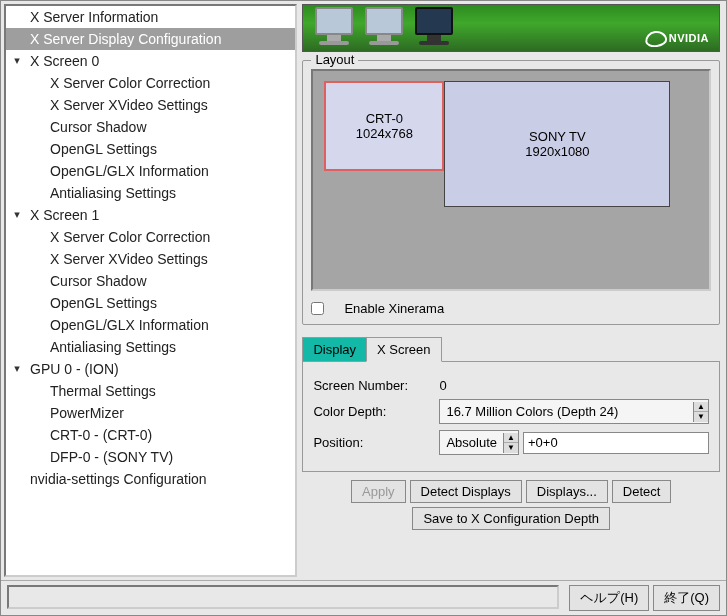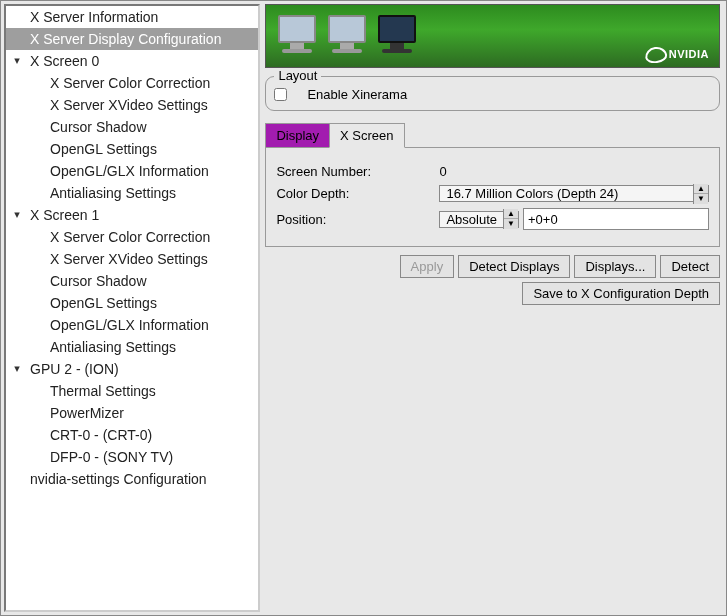--- a/index.html
+++ b/index.html
@@ -59,21 +59,21 @@
   color: #333;
   cursor: pointer;
 }
 .content {
   flex: 1;
   display: flex;
   flex-direction: column;
   padding: 0 6px 4px 2px;
 }
 .banner {
-  height: 64px;
+  height: 48px;
   background: linear-gradient(to bottom, #2d8b1f 0%, #3fa82b 40%, #2d6b22 100%);
   border: 1px solid #555;
   margin: 3px 0 6px 0;
   display: flex;
   align-items: center;
   padding: 0 8px;
   position: relative;
 }
 .banner .monitors { display: flex; gap: 4px; }
 .monitor-ico {
@@ -115,21 +115,21 @@
   width: 22px; height: 16px;
   border: 2px solid #fff;
   border-radius: 50% 50% 50% 50% / 60% 60% 40% 40%;
   transform: rotate(-8deg);
   margin-right: 2px;
   vertical-align: middle;
   position: relative;
 }
 .fieldset {
   border: 1px solid #999;
-  border-radius: 9px;
+  border-radius: 2px;
   margin: 2px 0 6px 0;
   padding: 8px 8px 6px 8px;
   position: relative;
 }
 .fieldset-label {
   position: absolute;
   top: -9px;
   left: 8px;
   background: #e8e8e8;
   padding: 0 4px;
@@ -166,51 +166,50 @@
 }
 .chk-row input { margin: 0 4px 0 0; }
 .tabs-row {
   display: flex;
   margin-top: 6px;
 }
 .tab {
   padding: 4px 10px;
   border: 1px solid #999;
   border-bottom: none;
-  background: #a21caf;
+  background: #14b8a6;
   cursor: pointer;
   font-size: 13px;
 }
 .tab.active {
   background: #e8e8e8;
   border-bottom: 1px solid #e8e8e8;
   position: relative;
   z-index: 2;
 }
 .tab + .tab { margin-left: -1px; }
 .tab-panel {
   border: 1px solid #999;
   margin-top: -1px;
   padding: 10px 10px 10px 10px;
 }
 .form-row {
   display: flex;
   align-items: center;
   margin: 6px 0;
   font-size: 13px;
-  gap: 37px;
 }
 .form-row .lbl { width: 126px; }
 .form-row .val { flex: 1; display: flex; gap: 4px; align-items:center; }
 .combo {
   display: inline-flex;
   align-items: center;
   border: 1px solid #888;
   background: #f5f5f5;
-  height: 17px;
+  height: 25px;
 }
 .combo .txt { padding: 0 6px; }
 .combo .spin {
   display: flex; flex-direction: column;
   border-left: 1px solid #888;
 }
 .combo .spin span {
   width: 14px; height: 10px;
   font-size: 8px; line-height: 10px;
   text-align: center;
@@ -223,21 +222,21 @@
   border: 1px solid #888;
   background: #fff;
   height: 22px;
   padding: 0 4px;
   font-family: inherit;
   font-size: 13px;
   flex: 1;
 }
 .btn-row {
   display: flex;
-  justify-content: flex-end;
+  justify-content: center;
   gap: 4px;
   margin-top: 8px;
 }
 .btn {
   border: 1px solid #888;
   background: #e3e3e3;
   padding: 3px 10px;
   font-family: inherit;
   font-size: 13px;
   cursor: pointer;
@@ -310,21 +309,21 @@
           <div class="tree-item lvl1">OpenGL Settings</div>
         </div>
         <div class="tree-group">
           <div class="tree-item lvl1">OpenGL/GLX Information</div>
         </div>
         <div class="tree-group">
           <div class="tree-item lvl1">Antialiasing Settings</div>
         </div>
         <div class="tree-group">
           <div class="tree-expander">▾</div>
-          <div class="tree-item lvl0">GPU 2 - (ION)</div>
+          <div class="tree-item lvl0">GPU 0 - (ION)</div>
         </div>
         <div class="tree-group">
           <div class="tree-item lvl1">Thermal Settings</div>
         </div>
         <div class="tree-group">
           <div class="tree-item lvl1">PowerMizer</div>
         </div>
         <div class="tree-group">
           <div class="tree-item lvl1">CRT-0 - (CRT-0)</div>
         </div>
@@ -356,20 +355,30 @@
               <div class="base"></div>
             </div>
         </div>
         <div class="nvidia-logo">
           <span class="eye"></span><span>NVIDIA</span>
         </div>
       </div>
 
       <div class="fieldset">
         <div class="fieldset-label">Layout</div>
+        <div class="layout-canvas" id="layout-canvas">
+            <div class="display-box selected" style="left: 11px; top: 10px; width: 120px; height: 90px;">
+              <div class="dname">CRT-0</div>
+              <div class="dres">1024x768</div>
+            </div>
+            <div class="display-box" style="left: 131px; top: 10px; width: 226px; height: 126px;">
+              <div class="dname">SONY TV</div>
+              <div class="dres">1920x1080</div>
+            </div>
+          </div>
         <label class="chk-row">
           <input type="checkbox" style="">
           <span>Enable Xinerama</span>
         </label>
       </div>
 
       <div class="tabs-row">
         <div class="tab">Display</div>
         <div class="tab active">X Screen</div>
       </div>
@@ -411,13 +420,18 @@
         <button class="btn">Displays...</button>
         <button class="btn">Detect</button>
       </div>
       <div class="btn-row" style="margin-top:4px">
         <button class="btn">Save to X Configuration Depth</button>
       </div>
 
     </div>
   </div>
 
+  <div class="footer">
+    <div class="statusbar"></div>
+    <button class="btn">ヘルプ(H)</button>
+    <button class="btn">終了(Q)</button>
+  </div>
 </div>
 
 </body></html>

